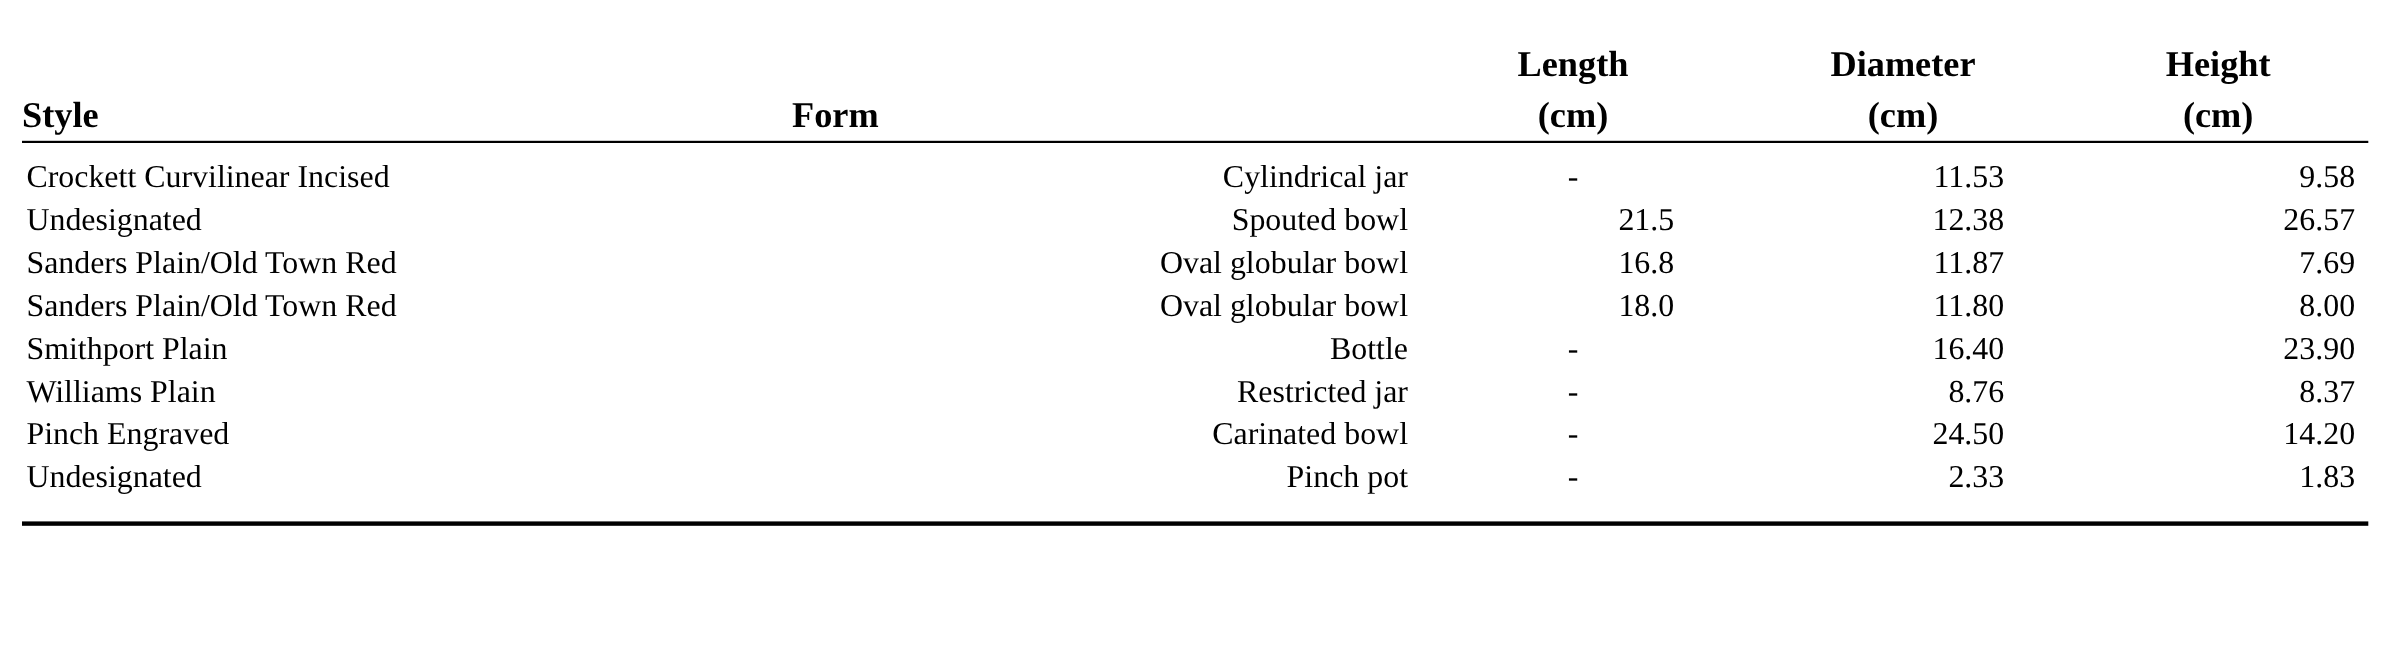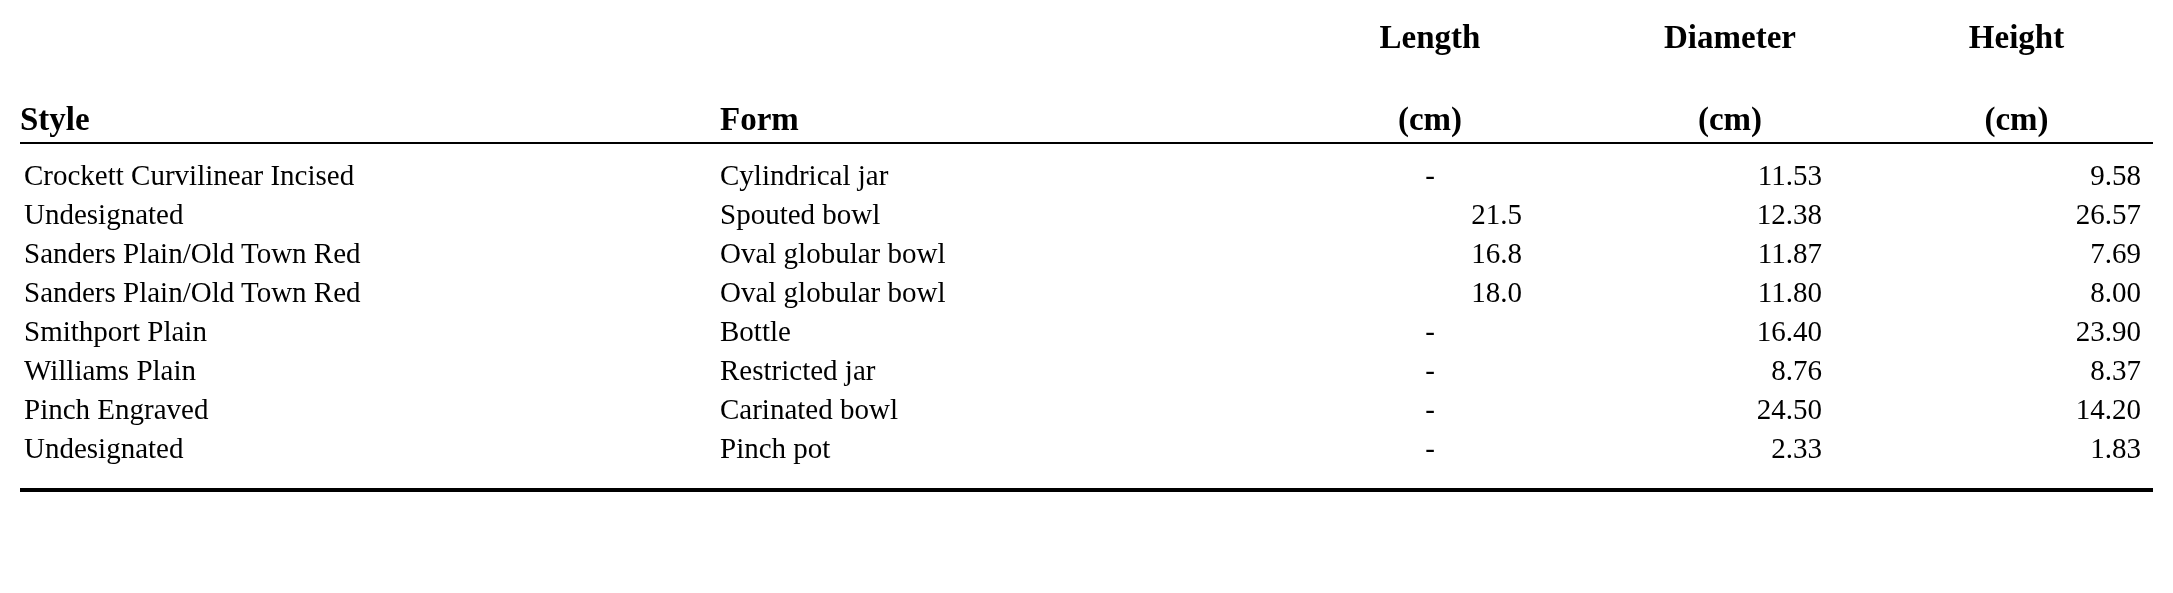--- a/index.html
+++ b/index.html
@@ -56,43 +56,43 @@
   th.h-style { padding-left: 4px; }
   th.h-form  { text-align: left; }
   th.h-num   { text-align: center; }
 
   .hdr-stack {
     display: block;
   }
   .hdr-line1 {
     display: block;
     height: 46px;
+    margin-top: 22px;
   }
   .hdr-line2 {
     display: block;
     height: 46px;
-    margin-top: 36px;
   }
   .hdr-spacer { visibility: hidden; }
 
   thead .head-pad td { height: 14px; padding: 0; border: none; }
 
   tbody td {
     font-size: 29px;
     line-height: 39px;
     padding: 0;
     height: 39px;
     vertical-align: middle;
     border: none;
     font-weight: normal;
   }
   tbody tr:first-child td { padding-top: 12px; }
   tbody tr:last-child td { padding-bottom: 14px; }
   td.c-style-cell { text-align: left; padding-left: 4px; }
-  td.c-form-cell  { text-align: left; padding-left: 0; }
+  td.c-form-cell  { text-align: right; padding-left: 0; }
   td.num-cell     { text-align: right; padding-right: 58px; }
   td.num-cell.dash { text-align: center; padding-right: 0; }
   td.c-height-cell { text-align: right; padding-right: 12px; }
 </style>
 </head>
 <body>
 
 <div class="page">
   <table class="data-table">
     <colgroup>

